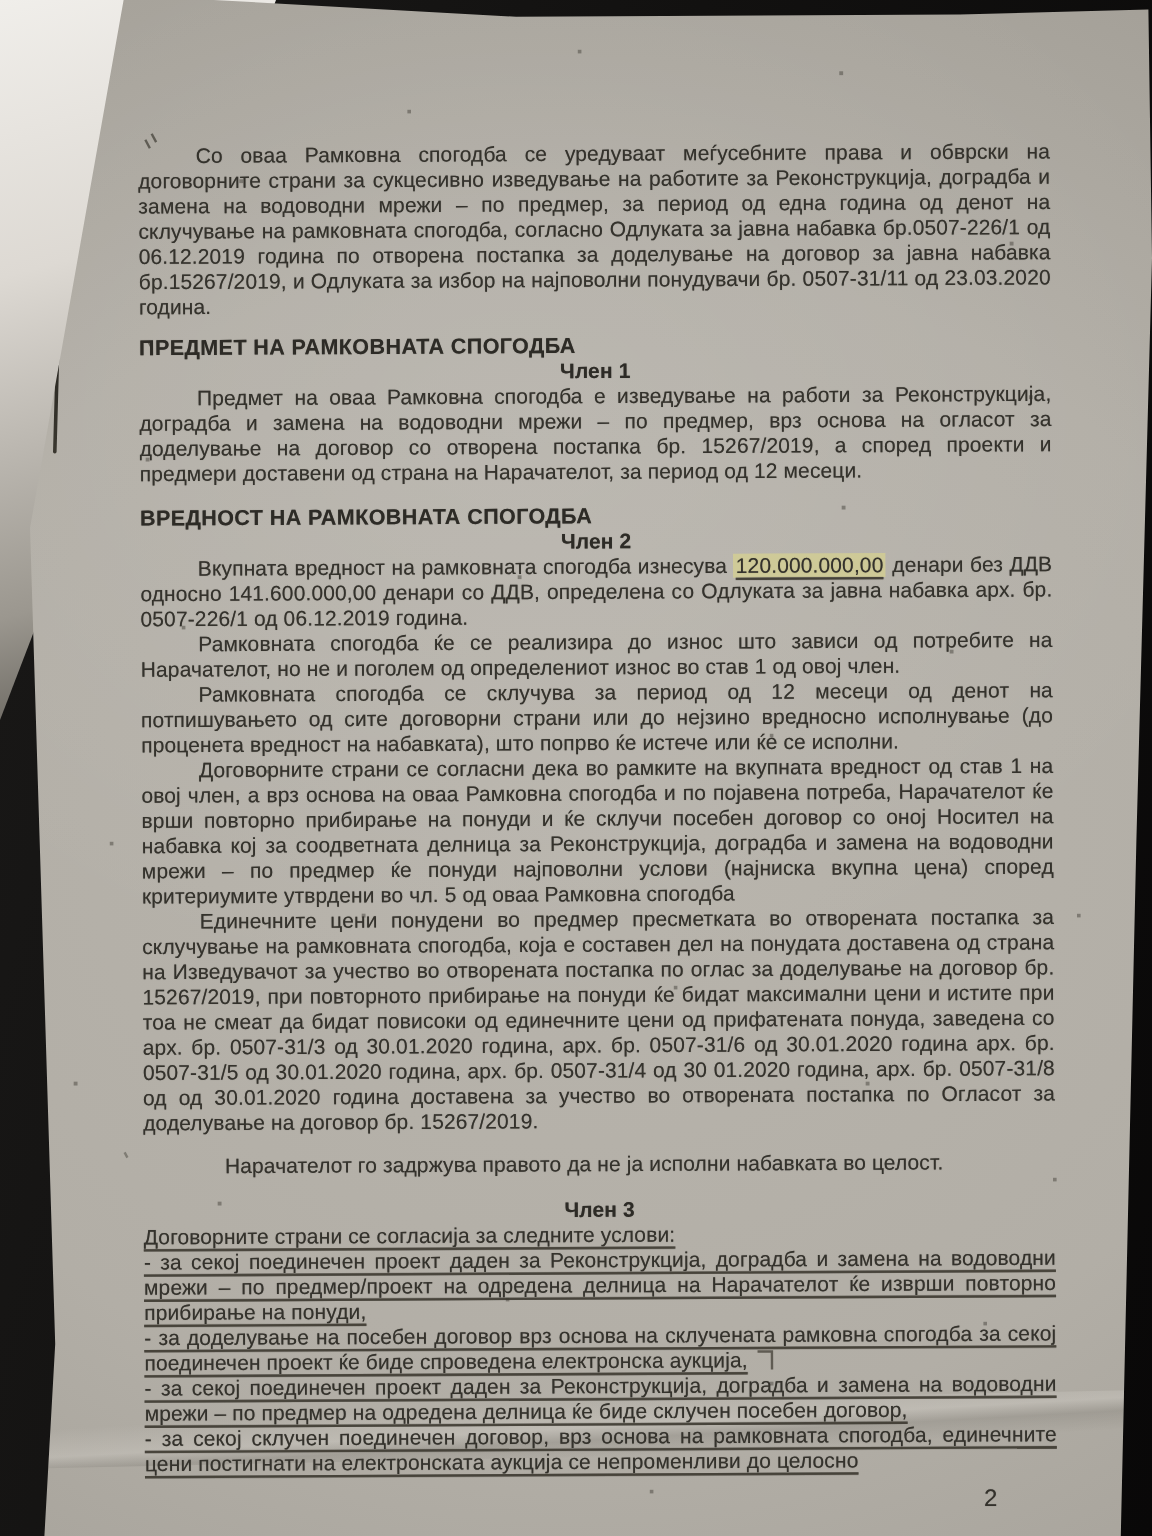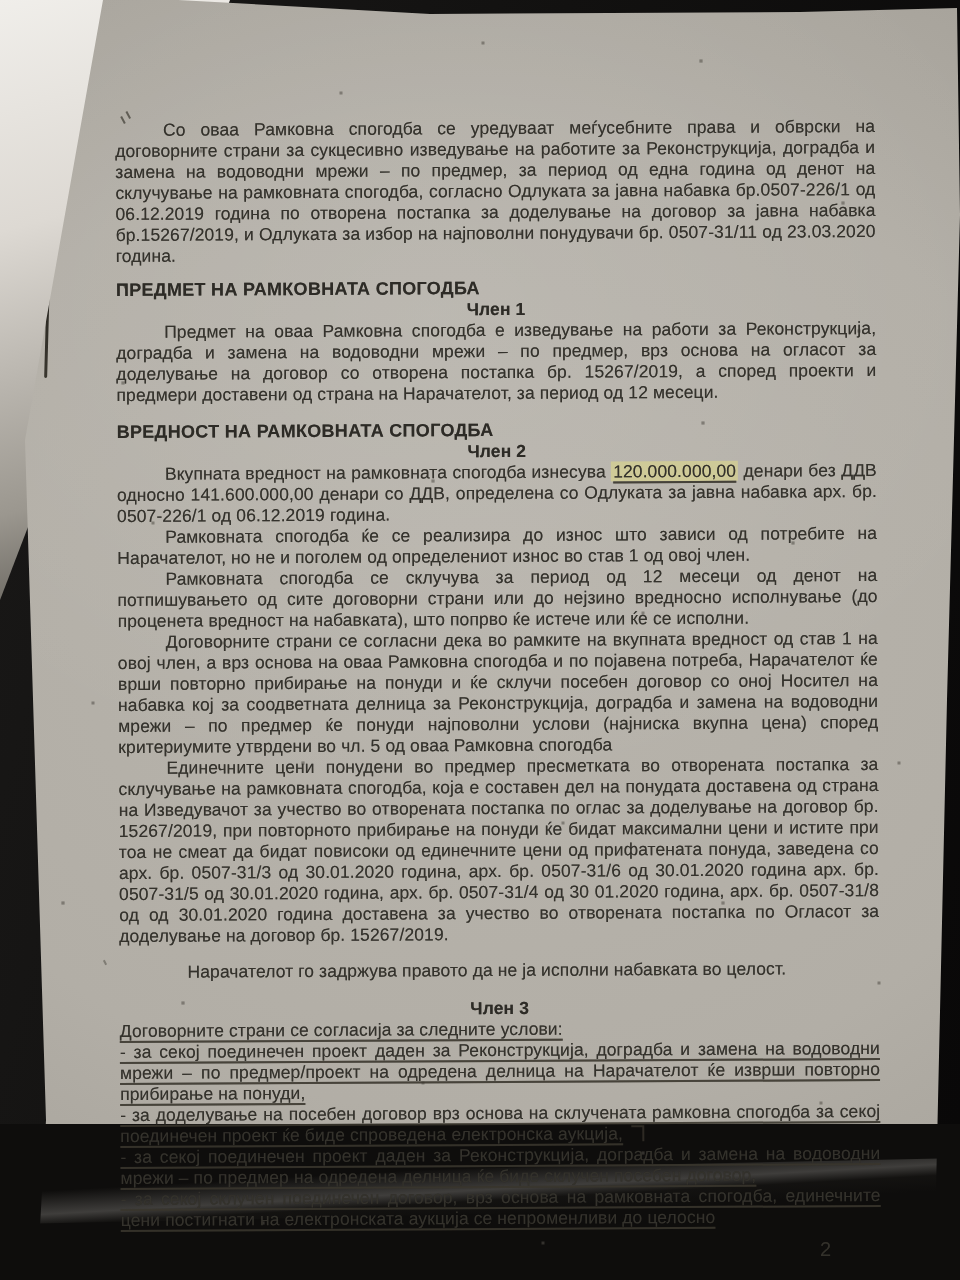--- a/index.html
+++ b/index.html
@@ -4,21 +4,21 @@
 <style>
   html, body {
     margin: 0; padding: 0;
     width: 960px; height: 1280px;
     overflow: hidden;
     background: #0e0d0c;
     font-family: "Liberation Sans", "DejaVu Sans", sans-serif;
   }
   .scene {
     position: relative;
-    width: 960px; height: 1124px;
+    width: 960px; height: 1280px;
     background: linear-gradient(105deg, #1a1918 0%, #121110 45%, #090808 100%);
   }
   
   .desk-corner {
     position: absolute; left: 0; top: 0;
     width: 230px; height: 600px;
     background: linear-gradient(165deg, #f0eeea 0%, #ddd9d3 35%, #9b978f 78%, #57544e 100%);
     clip-path: polygon(0 0, 230px 0, 0 600px);
   }
   

